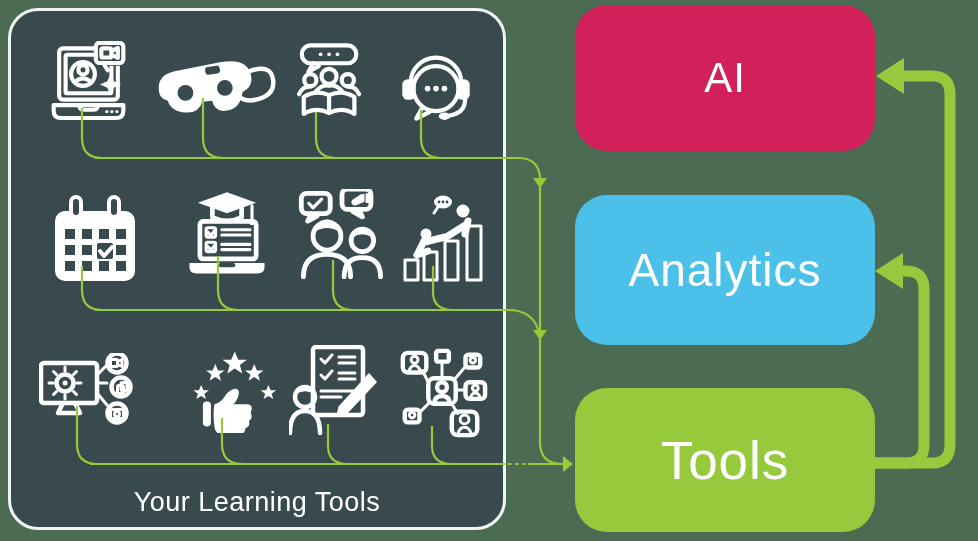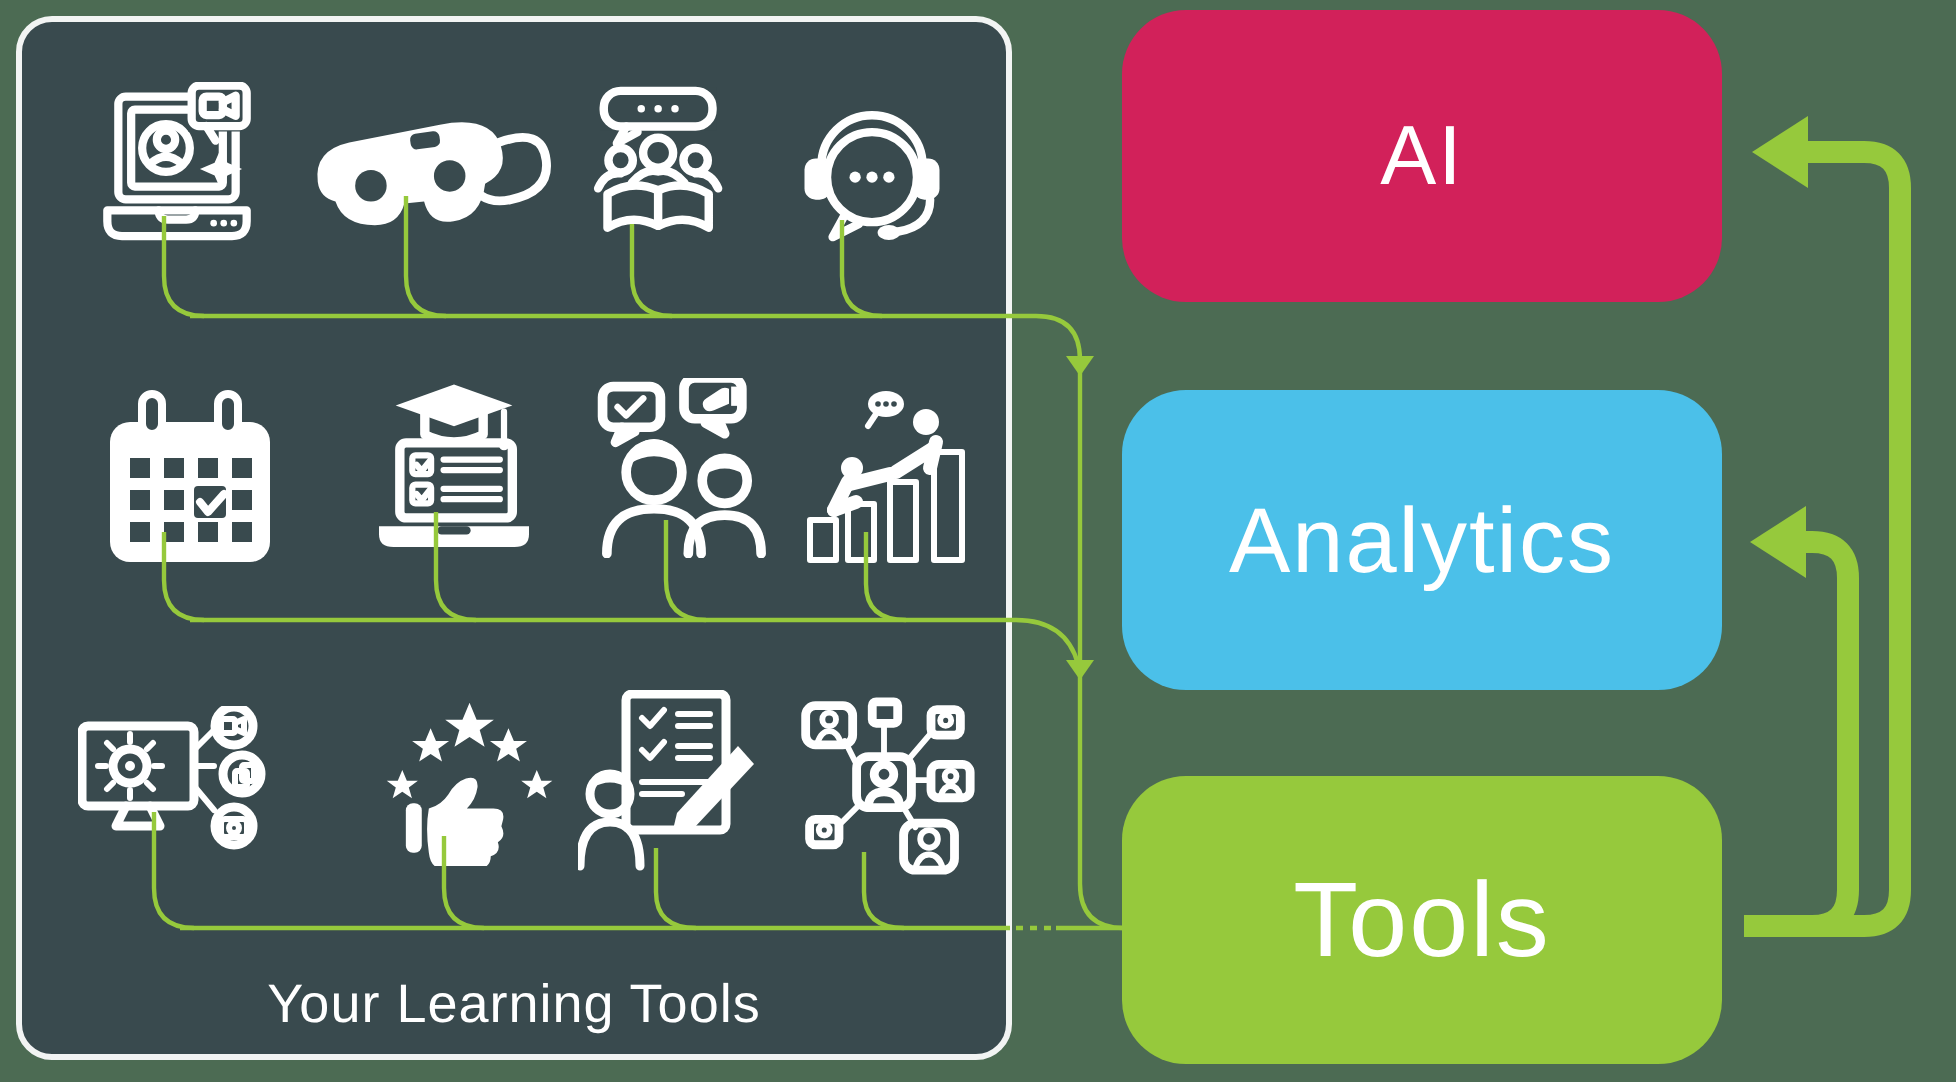--- a/index.html
+++ b/index.html
@@ -1,18 +1,18 @@
 <!DOCTYPE html>
 <html><head>
 <meta charset="utf-8">
 <style>
   html,body{margin:0;padding:0;font-family:"Liberation Sans",sans-serif;}
   #canvas{position:relative;width:978px;height:541px;overflow:hidden;background:#4C6B53;}
   .panel{position:absolute;left:8px;top:8px;width:498px;height:522px;box-sizing:border-box;
-         background:#394A4E;border:3px solid #F2F4F3;border-radius:18px;}
+         background:#394A4E;border:3px solid #F2F4F3;border-radius:30px;}
   .panel-label{position:absolute;left:0;right:0;bottom:9px;text-align:center;color:#fff;
          font-size:27px;font-weight:300;letter-spacing:.5px;}
   .icon{position:absolute;}
   .icon svg{width:100%;height:100%;display:block;}
   .ln{fill:none;stroke:#fff;stroke-width:4.5;stroke-linecap:round;stroke-linejoin:round;}
   .th{fill:none;stroke:#fff;stroke-width:3;stroke-linecap:round;stroke-linejoin:round;}
   .fat{fill:none;stroke:#fff;stroke-width:7;stroke-linecap:round;stroke-linejoin:round;}
   .fl{fill:#fff;stroke:none;}
   .bg{fill:#394A4E;stroke:none;}
   .i1{left:33px;top:30px;width:100px;height:88px;}
@@ -23,21 +23,21 @@
   .i6{left:166px;top:178px;width:100px;height:92px;}
   .i7{left:284px;top:178px;width:94px;height:90px;}
   .i8{left:390px;top:182px;width:90px;height:92px;}
   .i9{left:28px;top:342px;width:104px;height:80px;}
   .i10{left:176px;top:338px;width:92px;height:84px;}
   .i11{left:278px;top:334px;width:88px;height:98px;}
   .i12{left:384px;top:334px;width:94px;height:96px;}
   .wires{position:absolute;left:0;top:0;width:978px;height:541px;pointer-events:none;}
   .thin{fill:none;stroke:#96C93C;stroke-width:2.2;}
   .thick{fill:none;stroke:#96C93C;stroke-width:11;}
-  .node{position:absolute;left:561px;width:300px;border-radius:32px;color:#fff;
+  .node{position:absolute;left:575px;width:300px;border-radius:32px;color:#fff;
         display:flex;align-items:center;justify-content:center;letter-spacing:1px;}
   .node-ai{top:5px;height:146px;background:#D2215A;font-size:42px;}
   .node-analytics{top:195px;height:150px;background:#4BC0E9;font-size:46px;text-align:right;}
   .node-data{top:388px;height:144px;background:#96C93C;font-size:53px;}
 </style>
 </head>
 <body>
 
 <div id="canvas" style="background-color: rgb(76, 107, 83);">
 

